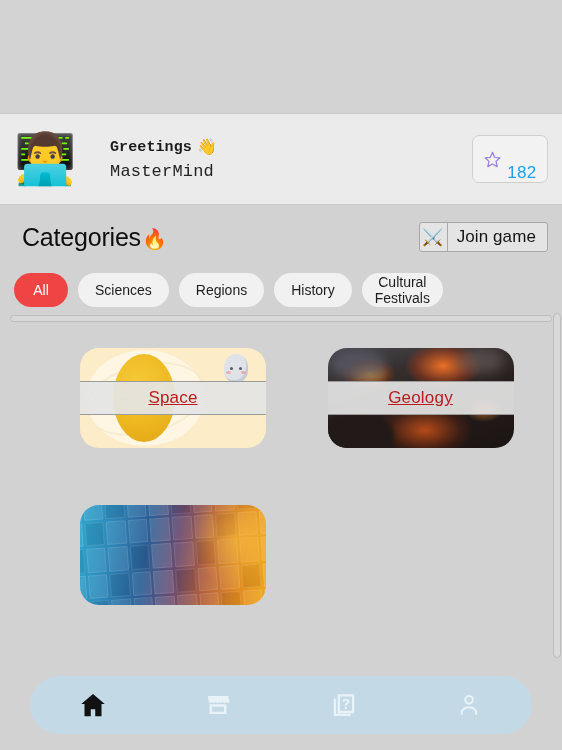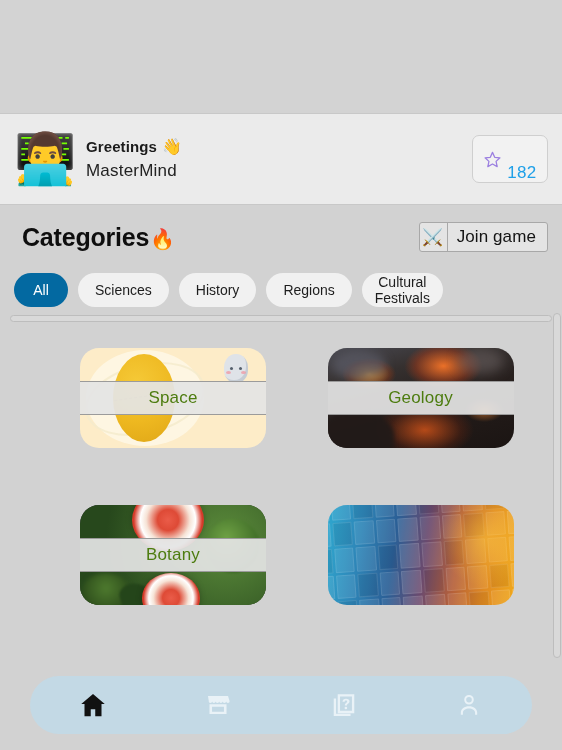--- a/index.html
+++ b/index.html
@@ -43,22 +43,23 @@
     width: 60px;
     height: 62px;
     font-size: 50px;
     line-height: 62px;
     text-align: center;
     flex: 0 0 auto;
     user-select: none;
   }
 
   .greet-block {
-    margin-left: 12px;
+    margin-left: 36px;
     flex: 1 1 auto;
+    font-family: Liberation Mono, monospace;
   }
 
   .greet-line {
     font-size: 15px;
     font-weight: bold;
     color: #1b1b1b;
     letter-spacing: .1px;
     display: flex;
     align-items: center;
     gap: 5px;
@@ -101,21 +102,21 @@
     width: 562px;
     height: 48px;
     padding: 0 14px 0 22px;
     display: flex;
     align-items: center;
     justify-content: space-between;
   }
 
   .page-title {
     font-size: 25px;
-    font-weight: bold;
+    font-weight: normal;
     color: #0e0e0e;
     letter-spacing: -.2px;
     display: flex;
     align-items: baseline;
   }
   .title-emoji { font-size: 20px; margin-left: 1px; }
 
   .join-btn {
     height: 30px;
     background: #e4e4e4;
@@ -169,21 +170,21 @@
     align-items: center;
     justify-content: center;
     text-align: center;
     line-height: 1.15;
     white-space: pre-line;
     cursor: pointer;
     flex: 0 0 auto;
     user-select: none;
   }
   .chip.active {
-    background: #0369a1;
+    background: #ef4444;
     color: #ffffff;
   }
   .chip.wrap { padding: 16px 13px; }
 
   
   .h-scroll-track {
     position: absolute;
     top: 315px; left: 10px;
     width: 542px;
     height: 7px;
@@ -238,22 +239,23 @@
     left: -3px;
     right: -3px;
     transform: translateY(-50%);
     height: 34px;
     background: rgba(228,228,228,.93);
     border: 1px solid #9b9b9b;
     display: flex;
     align-items: center;
     justify-content: center;
     font-size: 17px;
-    color: #4d7c0f;
+    color: #b91c1c;
     letter-spacing: .2px;
+    text-decoration: underline;
   }
 
   
   .art-space { background: #fdecc8; }
   .art-space .halo {
     position: absolute;
     left: 6px; top: 2px;
     width: 118px; height: 96px;
     border-radius: 50%;
     background: #fef6e2;
@@ -473,22 +475,22 @@
   </div>
   <button class="join-btn">
     <span class="join-icon-box">⚔️</span>
     <span class="join-label">Join game</span>
   </button>
 </div>
 
 <div class="chips-row" id="chips-row">
     <div class="chip active">All</div>
     <div class="chip">Sciences</div>
+    <div class="chip">Regions</div>
     <div class="chip">History</div>
-    <div class="chip">Regions</div>
     <div class="chip wrap">Cultural
 Festivals</div>
   </div>
 
 <div class="h-scroll-track"></div>
 <div class="v-scroll-track"></div>
 
 <div class="grid" id="card-grid">
     <div class="card">
       <div class="card-art art-space">
@@ -504,30 +506,20 @@
     </div>
     <div class="card">
       <div class="card-art art-geology">
         <div class="smoke1"></div>
         <div class="smoke2"></div>
         <div class="rock"></div>
       </div>
       <div class="card-label">Geology</div>
     </div>
     <div class="card">
-      <div class="card-art art-botany">
-        <div class="leaf1"></div>
-        <div class="leaf2"></div>
-        <div class="stem"></div>
-        <div class="rose-top"></div>
-        <div class="rose-bot"></div>
-      </div>
-      <div class="card-label">Botany</div>
-    </div>
-    <div class="card">
       <div class="card-art art-chemistry">
         <div class="ptable">
           <i></i>
           <i></i>
           <i></i>
           <i></i>
           <i></i>
           <i></i>
           <i></i>
           <i></i>

